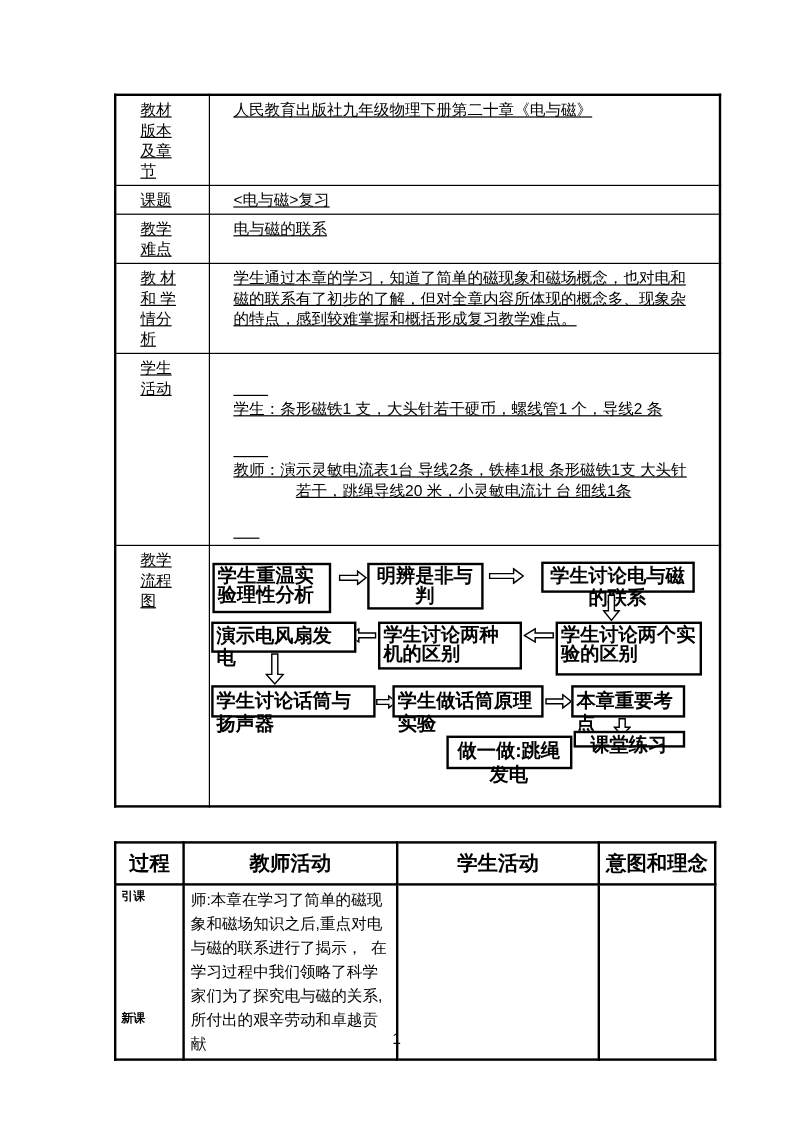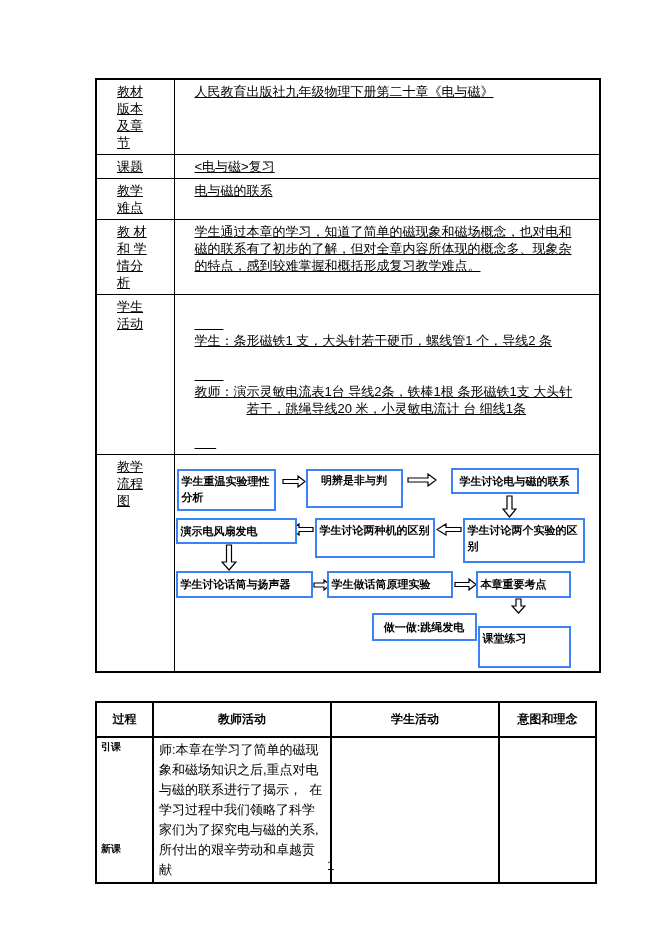--- a/index.html
+++ b/index.html
@@ -54,24 +54,24 @@
   }
 
   
   td.flow-cell { position: relative; padding: 0; }
   .flow {
     position: absolute;
     inset: 0;
   }
   .fbox {
     position: absolute;
-    border: 2px solid #3b82f6;
+    border: 2px solid #000000;
     background: #fff;
     font-weight: bold;
-    font-size: 11px;
+    font-size: 16px;
     line-height: 16px;
     padding: 2px 3px;
     word-break: break-all;
     display: block;
   }
   .fbox.center { text-align: center; }
   .farrow { position: absolute; }
   .farrow svg { display: block; width: 100%; height: 100%; }
 
   
@@ -86,21 +86,21 @@
     font-size: 13px;
   }
   table.process-table th,
   table.process-table td {
     border: 2px solid #000;
     vertical-align: top;
     word-break: break-all;
   }
   table.process-table th {
     height: 35px;
-    font-size: 12px;
+    font-size: 17px;
     font-weight: bold;
     text-align: center;
     vertical-align: middle;
     padding: 2px;
   }
   td.stage-cell { padding: 2px 4px; }
   .stage-wrap {
     height: 116px;
     display: flex;
     flex-direction: column;
@@ -219,21 +219,21 @@
                 </svg>
           </div>
           <div class="fbox" style="left:301px; top:116px; width:95px; height:27px; line-height:19px;">本章重要考点</div>
 
           <div class="farrow" style="left:336px; top:143px; width:15px; height:16px;">
             <svg viewBox="0 0 15 16">
                   <polygon points="5,1 5,8 1,8 7.5,15 14,8 10,8 10,1" fill="#fff" stroke="#000" stroke-width="1.2"></polygon>
                 </svg>
           </div>
 
-          <div class="fbox" style="left:303px; top:171px; width:93px; height:42px; line-height:17px;">课堂练习</div>
+          <div class="fbox" style="left:303px; top:154px; width:93px; height:14px; line-height:17px;text-align:center;">课堂练习</div>
           <div class="farrow" style="left:274px; top:165px; width:27px; height:13px;">
             <svg viewBox="0 0 27 13">
                   <polygon points="26,4.5 10,4.5 10,1 1,6.5 10,12 10,8.5 26,8.5" fill="#fff" stroke="#000" stroke-width="1.2"></polygon>
                 </svg>
           </div>
           <div class="fbox center" style="left:169px; top:158px; width:105px; height:28px; line-height:20px;margin-left:28px;">做一做:跳绳发电</div>
 
         </div>
       </td>
     </tr>

